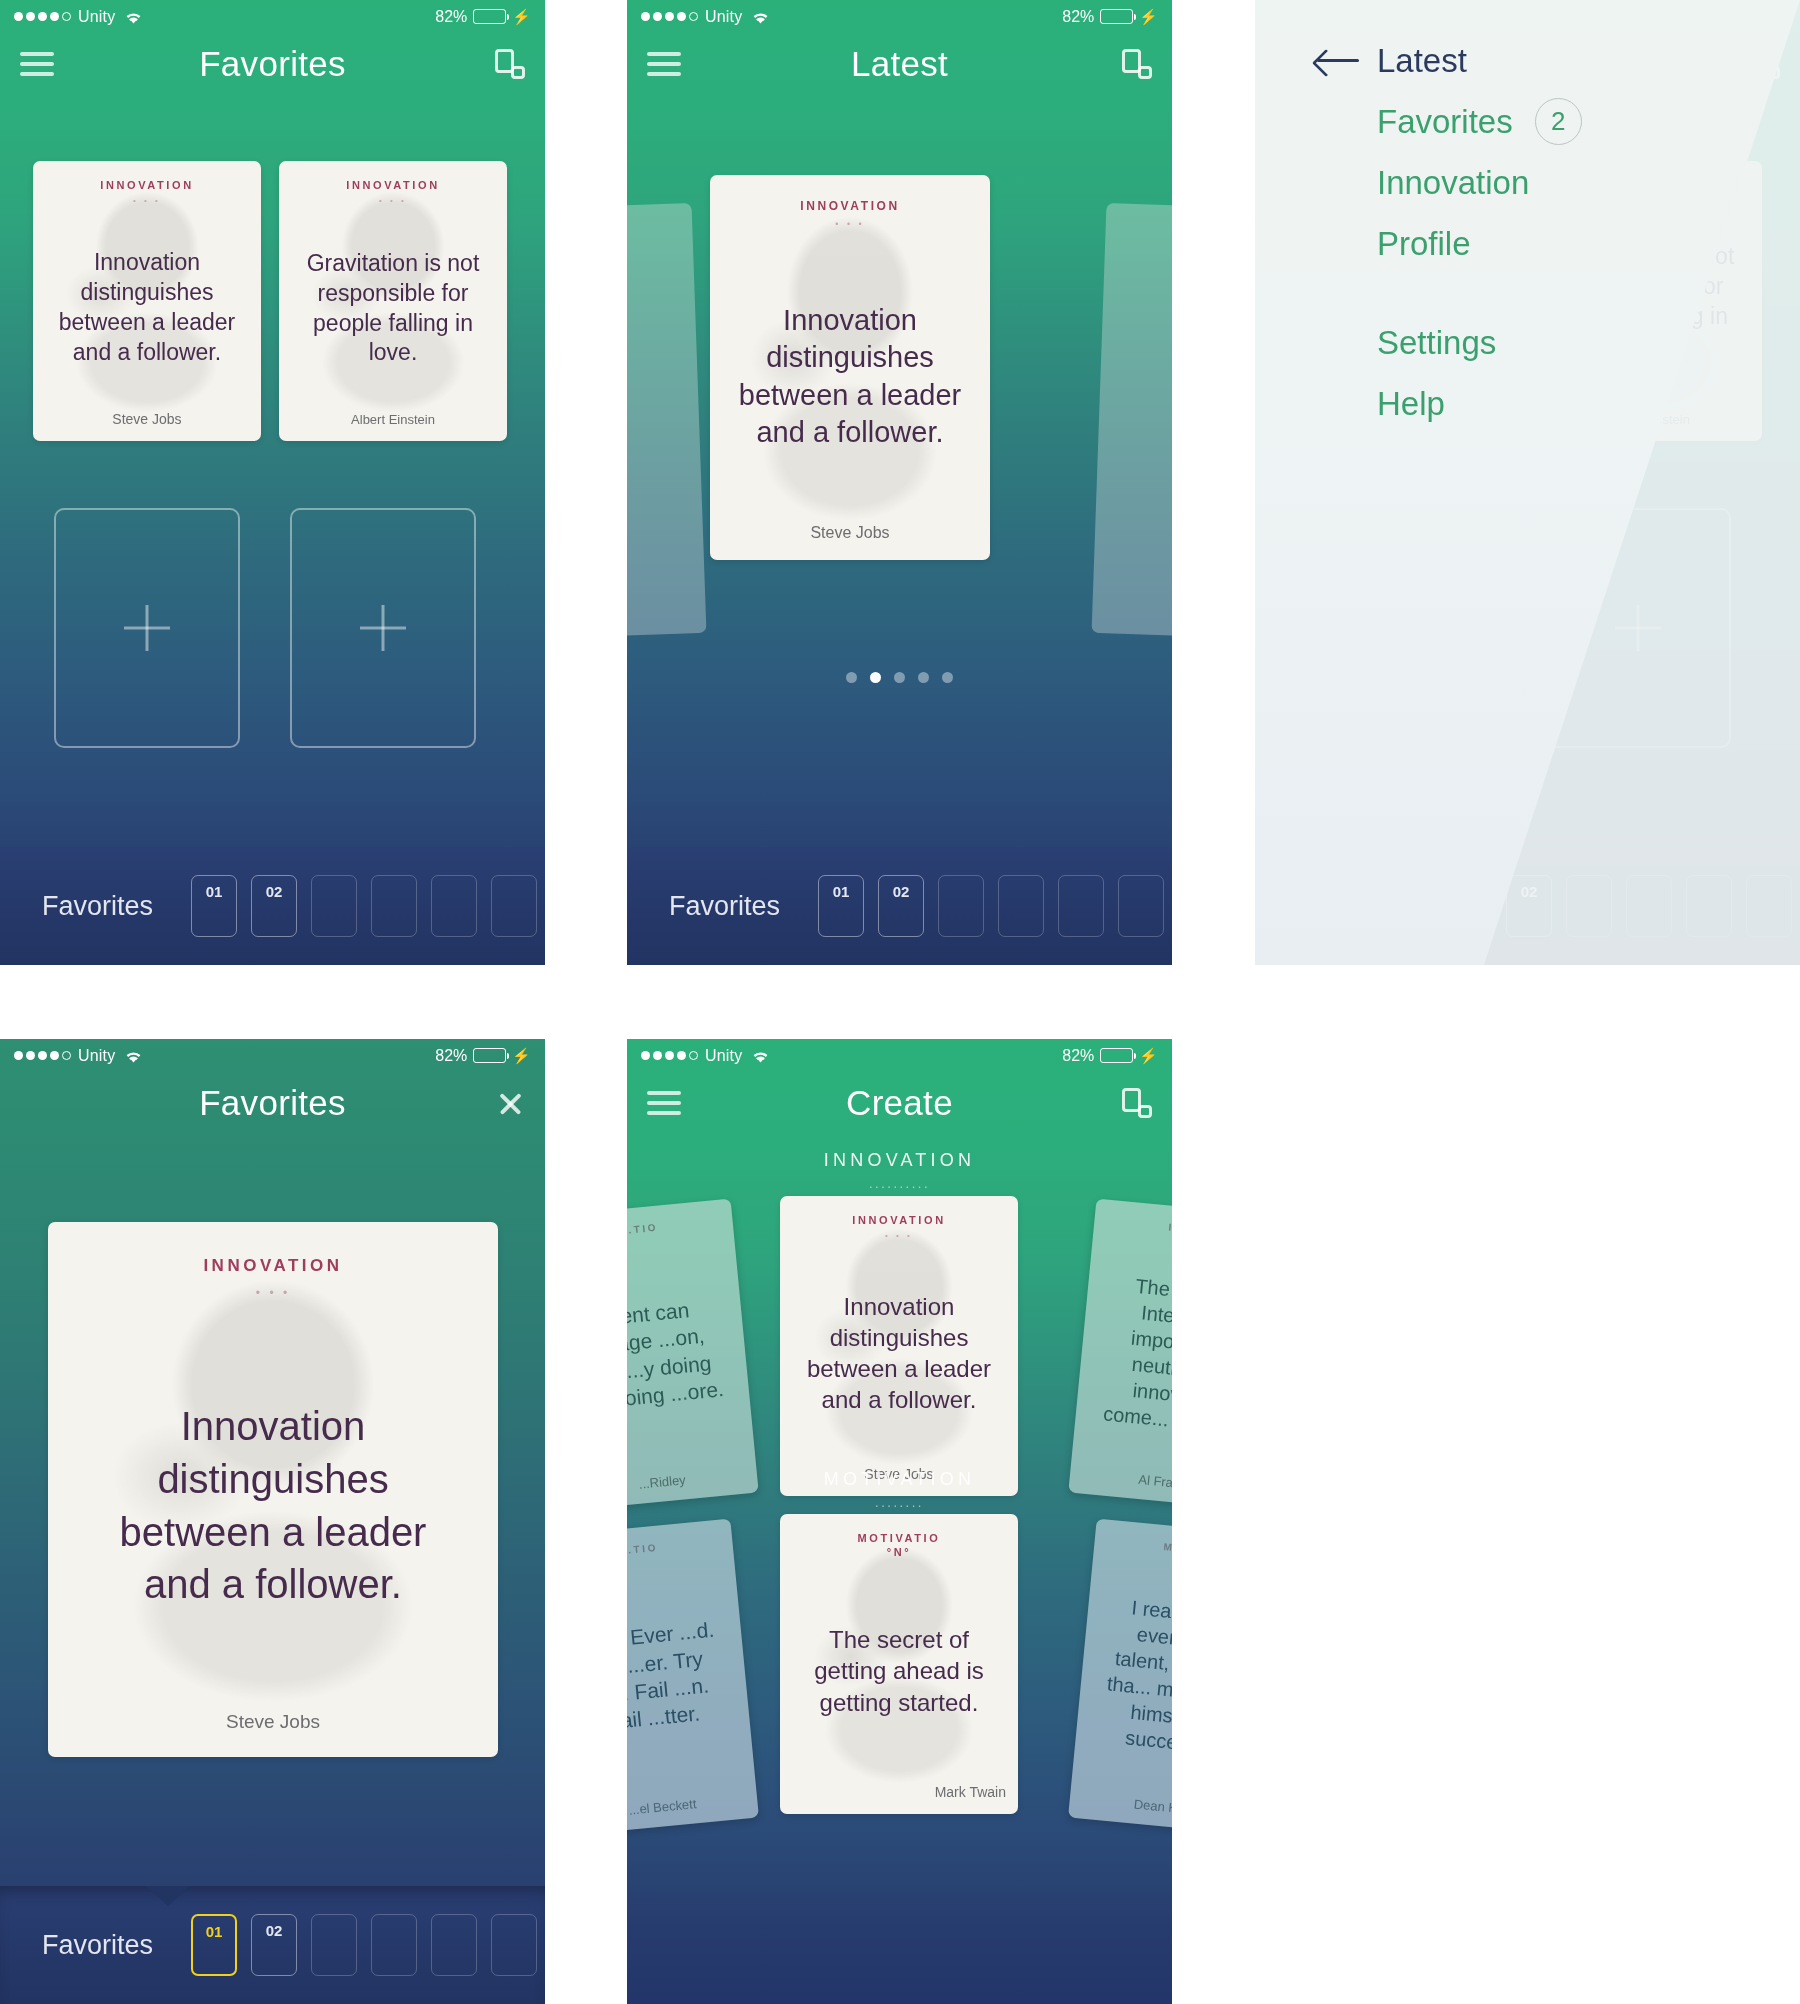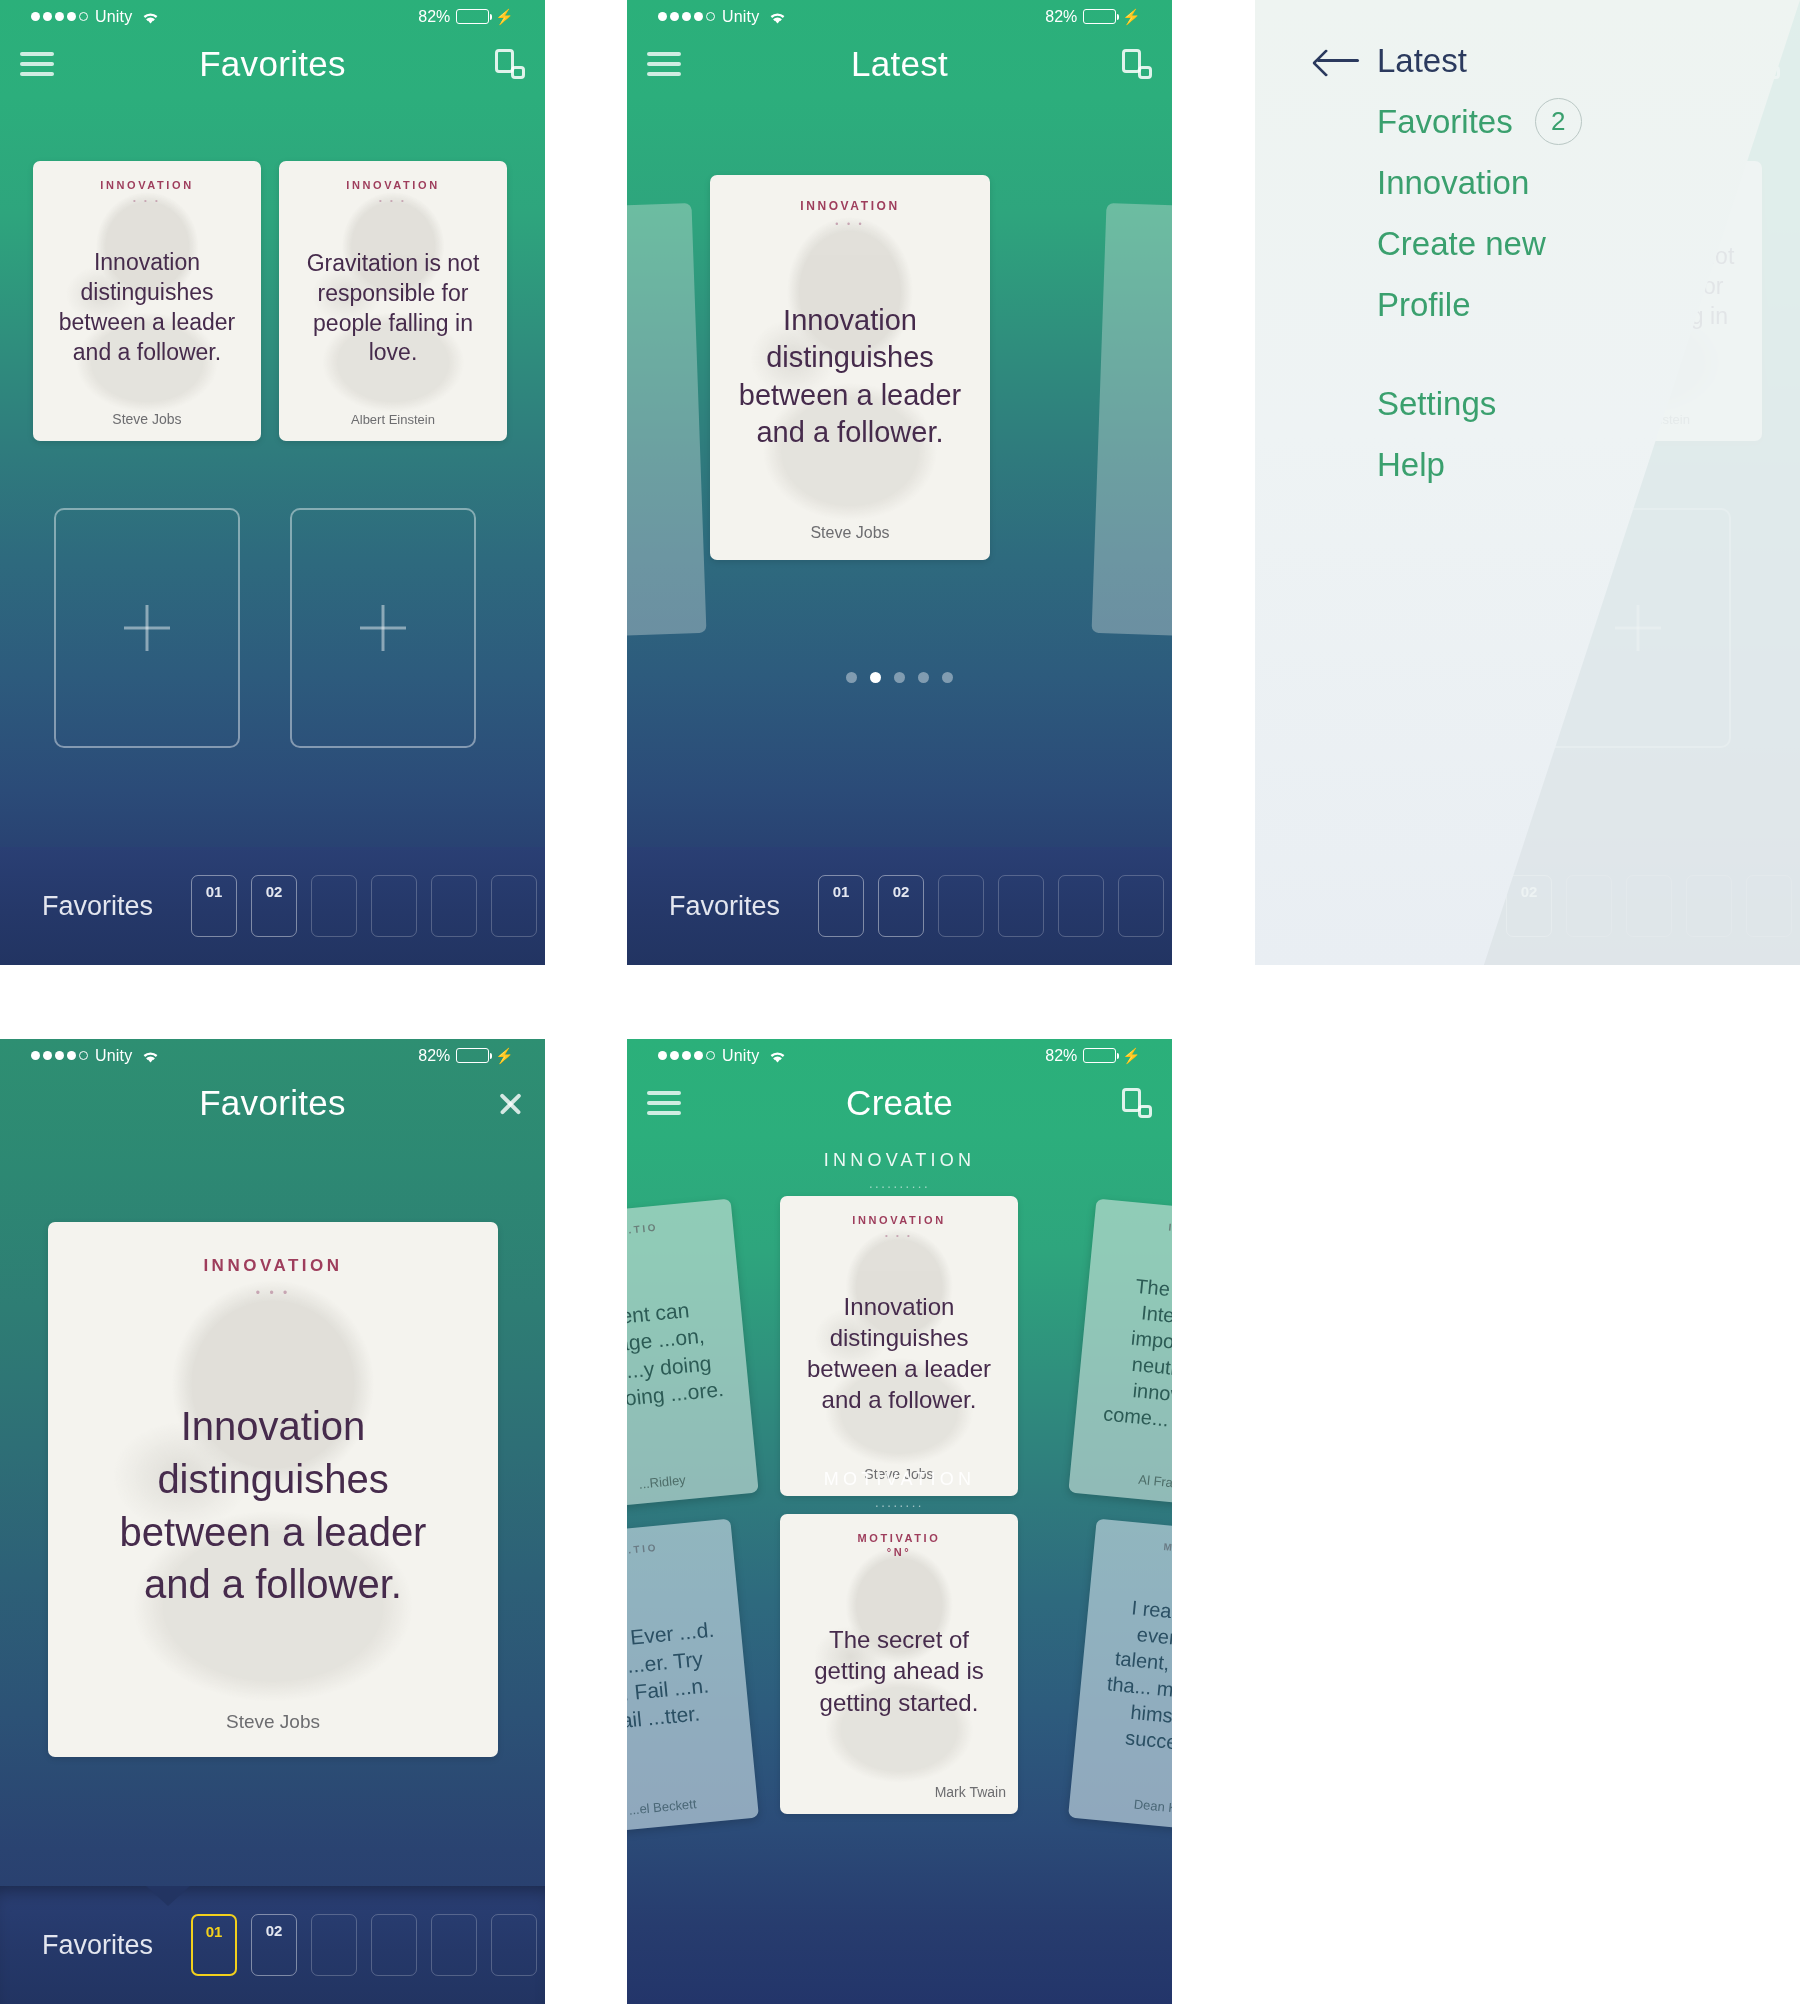--- a/index.html
+++ b/index.html
@@ -36,21 +36,21 @@
       #2e8f72 0%, #2d8873 14%, #2e7d74 28%,
       #2e6f76 42%, #2d6077 56%, #2c5276 70%,
       #2a4371 84%, #26396b 100%);
   }
 
   
   .statusbar {
     position: absolute; top: 0; left: 0; right: 0;
     height: 33px;
     display: flex; align-items: center;
-    padding: 0 31px;
+    padding: 0 14px;
     color: #ffffff;
     font-size: 17px;
     z-index: 40;
   }
   .sig-dots { display: flex; align-items: center; gap: 3px; margin-right: 7px; }
   .sig-dots i {
     width: 9px; height: 9px; border-radius: 50%;
     background: #fff; display: block;
   }
   .sig-dots i.hollow { background: transparent; border: 1.5px solid #fff; }
@@ -494,23 +494,20 @@
       <span class="menu-item active">Latest</span>
     </div>
     <div class="menu-row" style="padding-left:62px;">
       <span class="menu-item">Favorites</span>
       <span class="menu-badge">2</span>
     </div>
     <div class="menu-row" style="padding-left:62px;">
       <span class="menu-item">Innovation</span>
     </div>
     <div class="menu-row" style="padding-left:62px;">
-      <span class="menu-item">Create new</span>
-    </div>
-    <div class="menu-row" style="padding-left:62px;">
       <span class="menu-item">Profile</span>
     </div>
     <div class="menu-spacer"></div>
     <div class="menu-row" style="padding-left:62px;">
       <span class="menu-item">Settings</span>
     </div>
     <div class="menu-row" style="padding-left:62px;">
       <span class="menu-item">Help</span>
     </div>
   </div>

